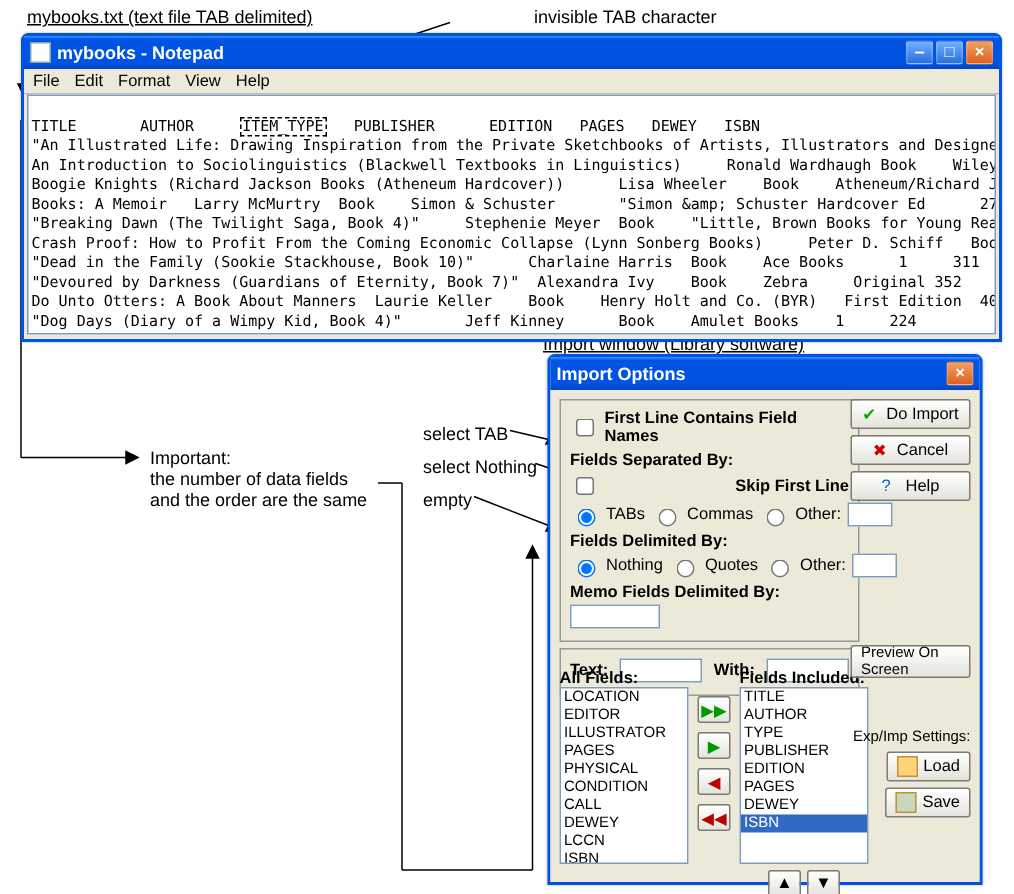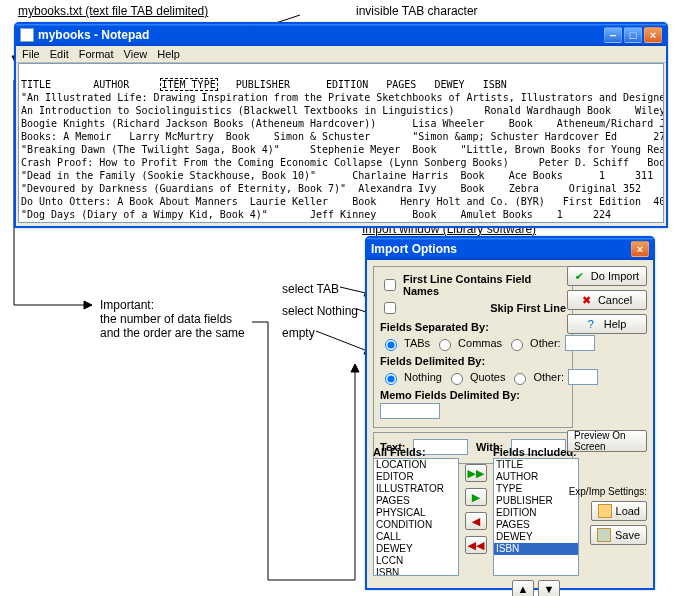--- a/index.html
+++ b/index.html
@@ -246,27 +246,27 @@
     </div>
   </div>
   <div class="imp-body">
 
     <div class="leftarea">
       <div class="group">
         <div class="row">
           <input type="checkbox" class="chk" style="">
           <span class="smalllbl" style="font-weight:bold">First Line Contains Field Names</span>
         </div>
+        <div class="row sep">
+            <span class="separated" style="font-weight:bold">Fields Separated By:</span>
+          </div>
         <div class="row">
           <input type="checkbox" class="chk" style="">
           <span class="smalllbl" style="font-weight:bold">Skip First Line</span>
         </div>
-        <div class="row sep">
-            <span class="separated" style="font-weight:bold">Fields Separated By:</span>
-          </div>
         <div class="row">
           <input type="radio" class="rad" name="sep" checked="" style="">
           <span>TABs</span>
           <input type="radio" class="rad" name="sep" style="">
           <span>Commas</span>
           <input type="radio" class="rad" name="sep" style="">
           <span>Other:</span>
           <input class="textin" style="width: 30px;">
         </div>
         <div class="row sep">

